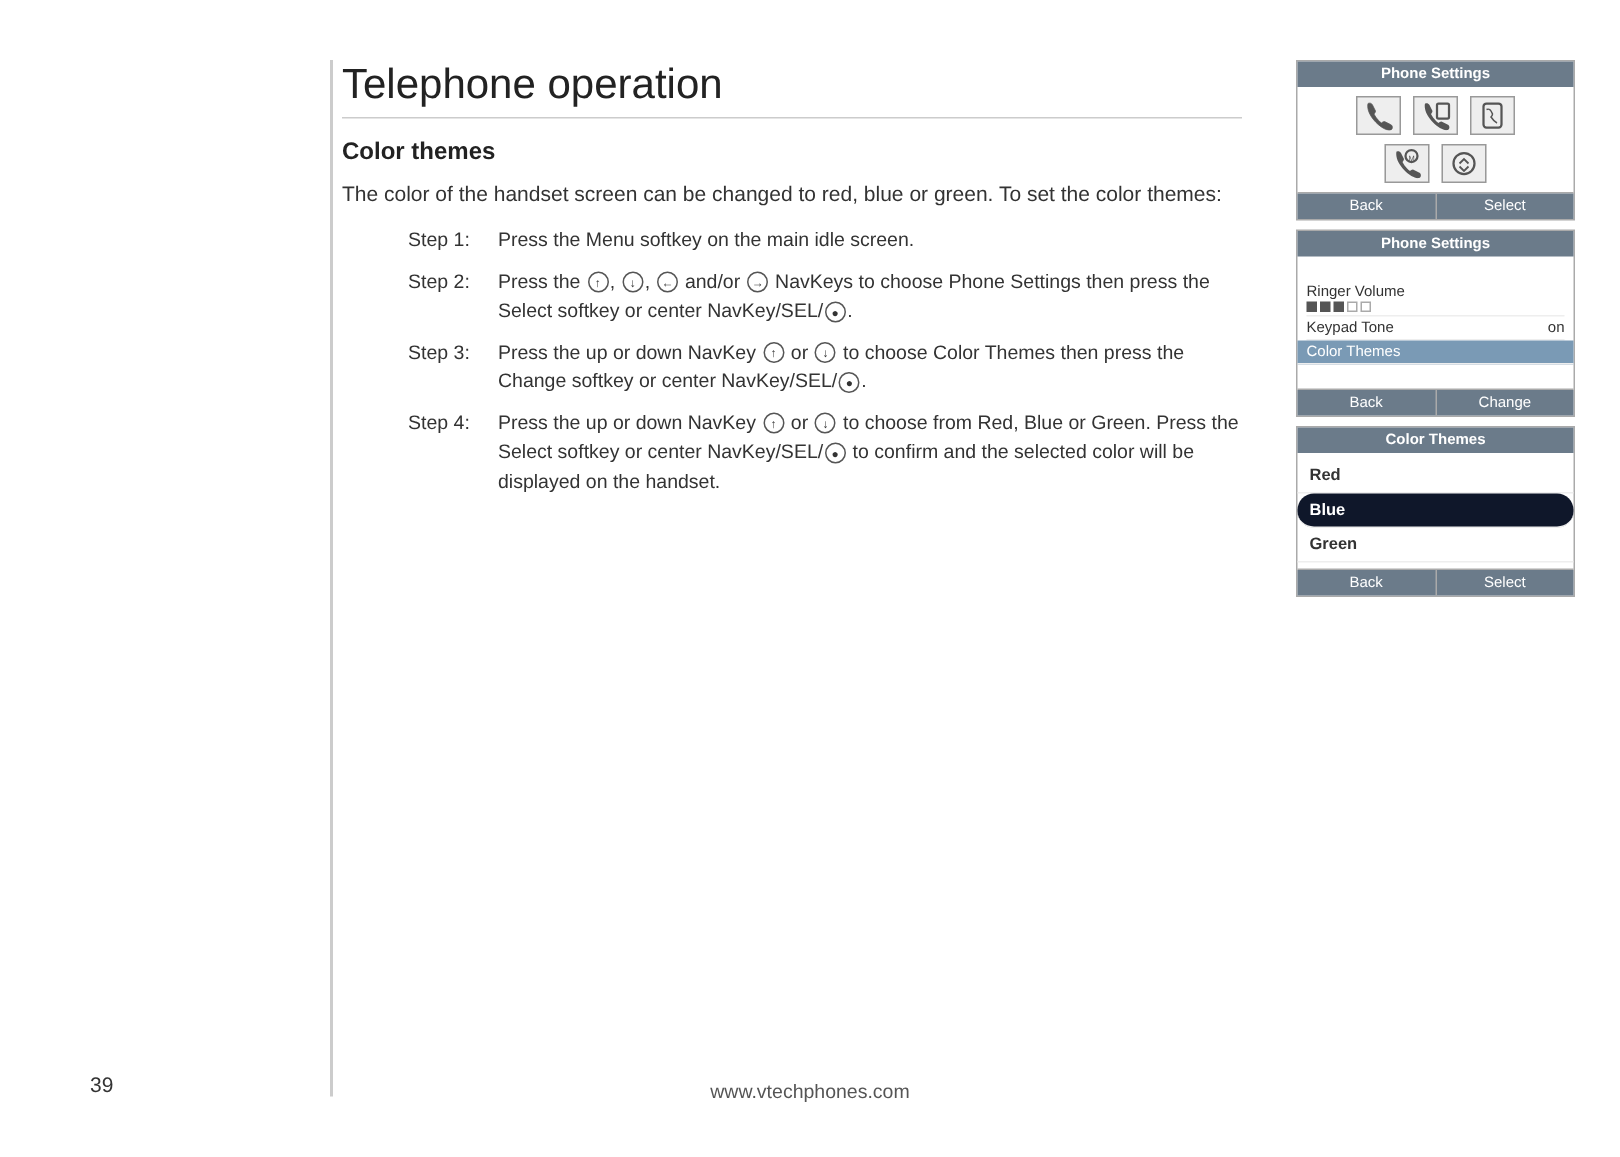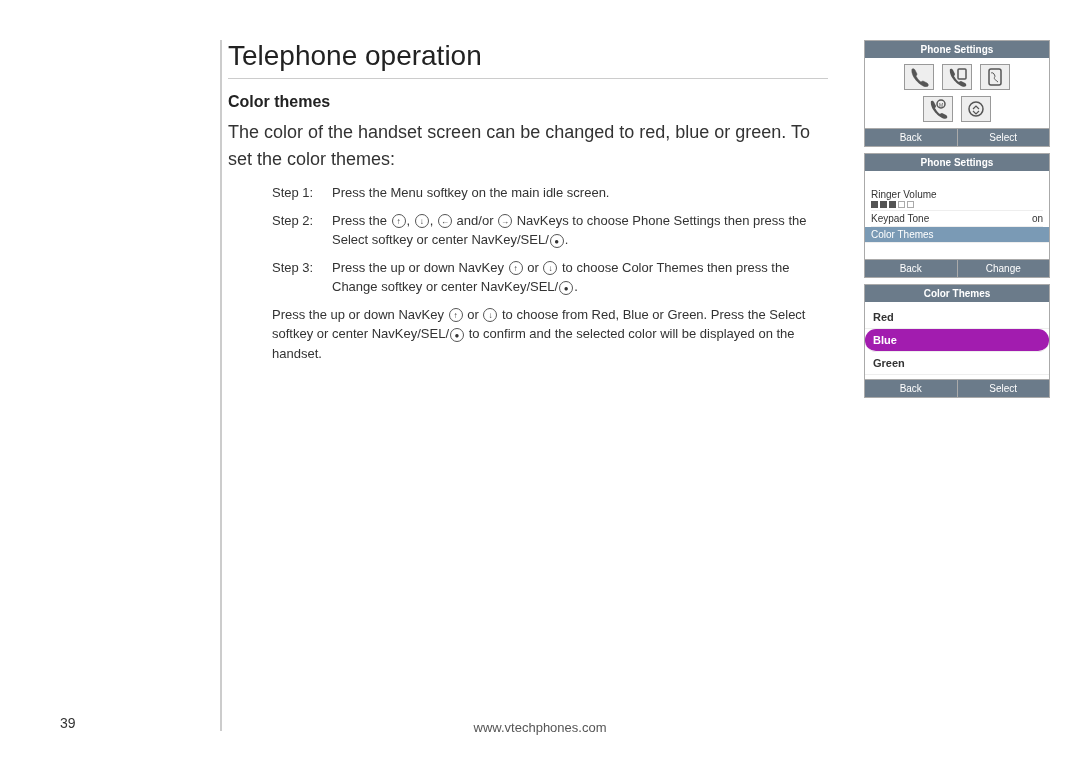--- a/index.html
+++ b/index.html
@@ -59,21 +59,21 @@
     }
 
     .section-title {
       font-size: 16px;
       font-weight: bold;
       color: #222;
       margin-bottom: 8px;
     }
 
     .intro-text {
-      font-size: 18px;
+      font-size: 14px;
       color: #333;
       line-height: 1.5;
       margin-bottom: 10px;
     }
 
     .step-list {
       list-style: none;
       margin-left: 44px;
     }
 
@@ -226,21 +226,21 @@
 
     .color-theme-item {
       padding: 5px 8px;
       font-size: 11px;
       color: #333;
       font-weight: bold;
       border-bottom: 1px solid #eee;
     }
 
     .color-theme-item.selected {
-      background: #a21caf;
+      background: #0f172a;
       color: #fff;
       border-radius: 11px;
     }
   </style>
 </head>
 <body>
 
 <div class="left-border"></div>
 
 <div class="page-number">
@@ -263,20 +263,21 @@
     </li>
     <li class="step-item">
       <span class="step-label">Step 2:</span>
       <span class="step-text">Press the <span class="inline-icon">↑</span>, <span class="inline-icon">↓</span>, <span class="inline-icon">←</span> and/or <span class="inline-icon">→</span> NavKeys to choose Phone Settings then press the Select softkey or center NavKey/SEL/<span class="inline-icon">●</span>.</span>
     </li>
     <li class="step-item">
       <span class="step-label">Step 3:</span>
       <span class="step-text">Press the up or down NavKey <span class="inline-icon">↑</span> or <span class="inline-icon">↓</span> to choose Color Themes then press the Change softkey or center NavKey/SEL/<span class="inline-icon">●</span>.</span>
     </li>
     <li class="step-item">
+      <span class="step-label">Step 4:</span>
       <span class="step-text">Press the up or down NavKey <span class="inline-icon">↑</span> or <span class="inline-icon">↓</span> to choose from Red, Blue or Green. Press the Select softkey or center NavKey/SEL/<span class="inline-icon">●</span> to confirm and the selected color will be displayed on the handset.</span>
     </li>
   </ul>
 </div>
 
 <div class="right-panel">
 
   <div class="phone-screen">
     <div class="phone-header">
       <span>Phone Settings</span>

